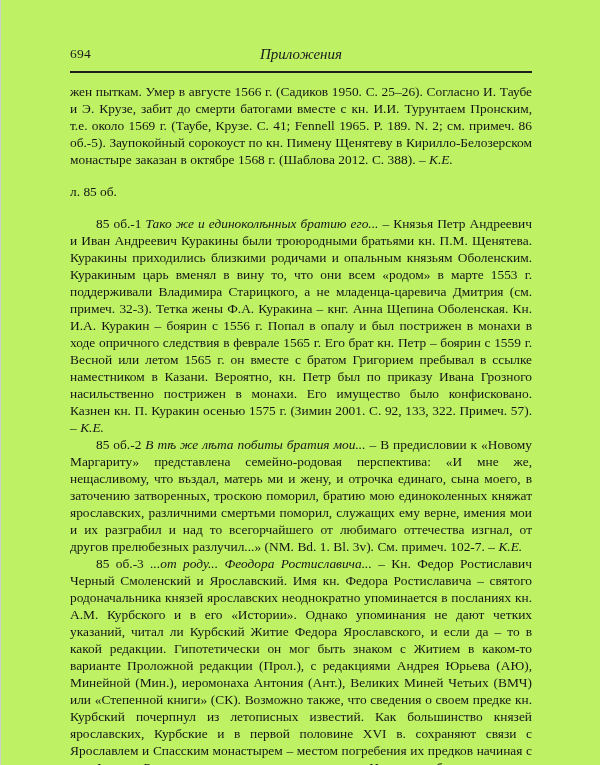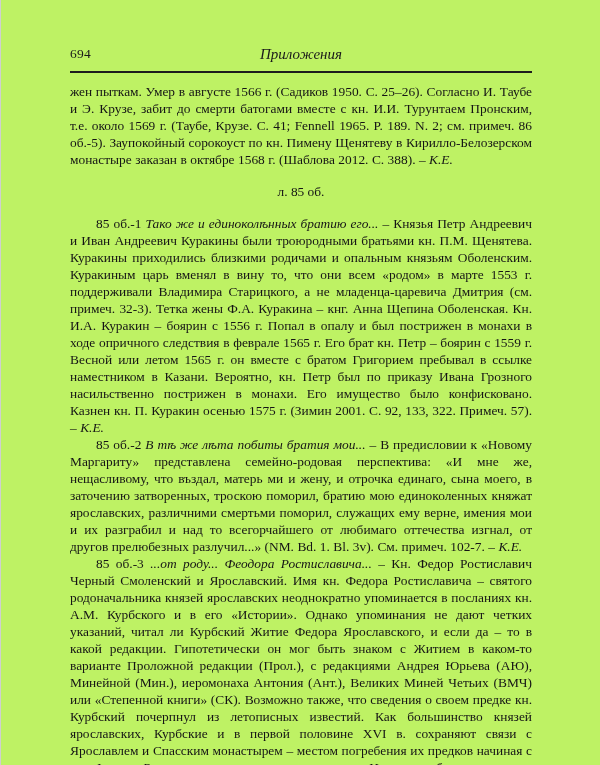--- a/index.html
+++ b/index.html
@@ -82,21 +82,20 @@
   }
   p.para.indent {
     text-indent: 26px;
   }
   p.para.first {
     text-indent: 0;
   }
 
   .folio-mark {
     display: block;
-    text-align: center;
     font-size: 13.4px;
     line-height: 21.7px;
     margin: 13px 0 12px 0;
   }
 
   i, .it {
     font-style: italic;
   }
   .sig {
     font-style: italic;

